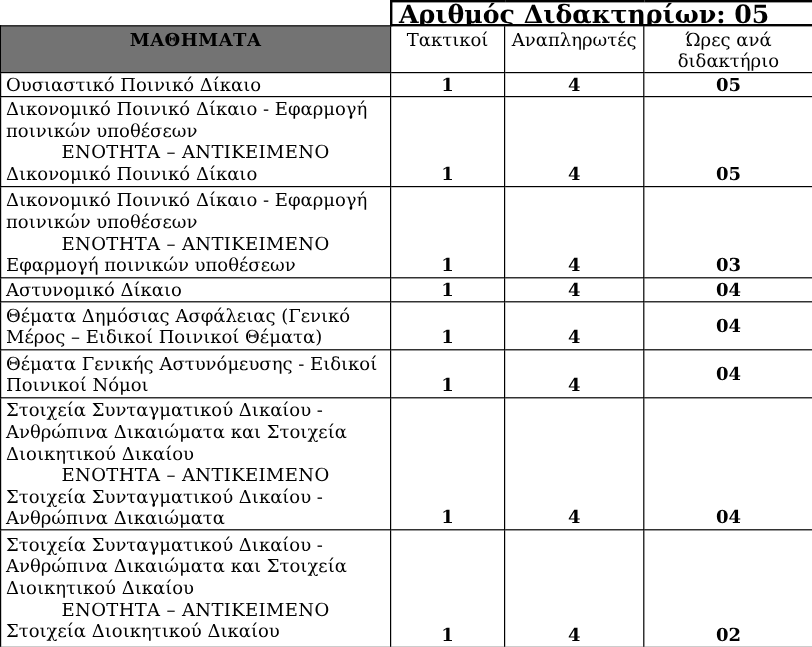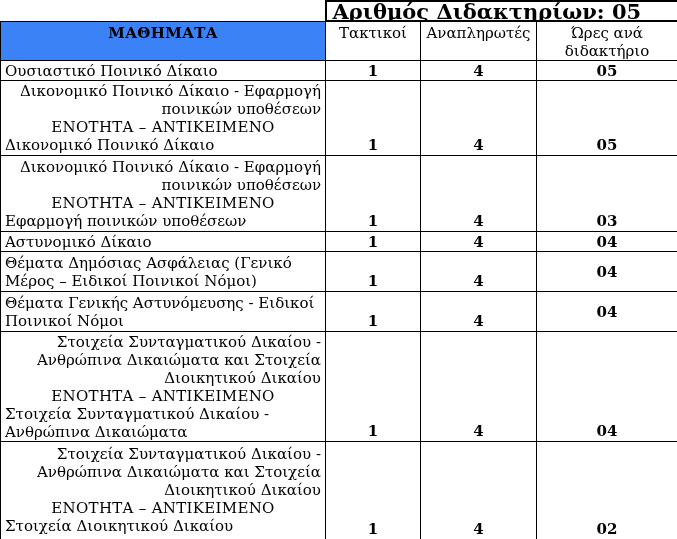--- a/index.html
+++ b/index.html
@@ -41,31 +41,31 @@
   }
   
   th {
     font-weight: normal;
     text-align: center;
     vertical-align: top;
     padding-top: 2px;
   }
   th.subj-head {
     font-weight: bold;
-    background: #3b82f6;
+    background: #737373;
     letter-spacing: 0.4px;
     margin-left: 40px;
   }
   
   td.subject-cell {
     vertical-align: middle;
     padding: 0 4px;
   }
   .line-left   { text-align: left; }
-  .line-center { text-align: right; }
+  .line-center { text-align: left; }
   .line-enotita {
     text-align: center;
     font-weight: normal;
     letter-spacing: 0.3px;
   }
   
   td.num {
     text-align: center;
     font-weight: bold;
   }
@@ -131,21 +131,21 @@
     <td class="subject-cell">
           <div class="line-left">Αστυνομικό Δίκαιο</div>
         </td>
     <td class="num v-middle">1</td>
     <td class="num v-middle">4</td>
     <td class="num v-middle">04</td>
   </tr>
       <tr style="height: 40px;">
     <td class="subject-cell">
           <div class="line-left">Θέματα Δημόσιας Ασφάλειας (Γενικό</div>
-          <div class="line-left">Μέρος – Ειδικοί Ποινικοί Νόμοι)</div>
+          <div class="line-left">Μέρος – Ειδικοί Ποινικοί Θέματα)</div>
         </td>
     <td class="num v-bottom">1</td>
     <td class="num v-bottom">4</td>
     <td class="num v-middle">04</td>
   </tr>
       <tr style="height: 40px;">
     <td class="subject-cell">
           <div class="line-left">Θέματα Γενικής Αστυνόμευσης - Ειδικοί</div>
           <div class="line-left">Ποινικοί Νόμοι</div>
         </td>

